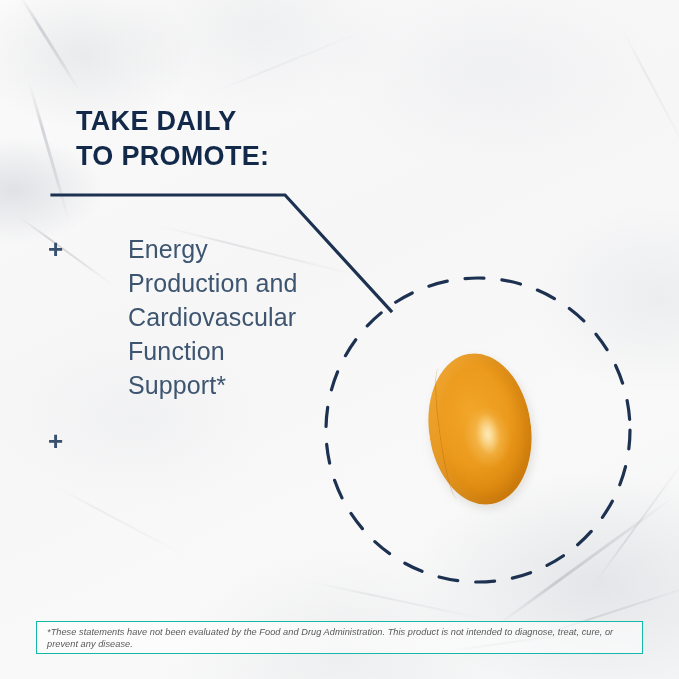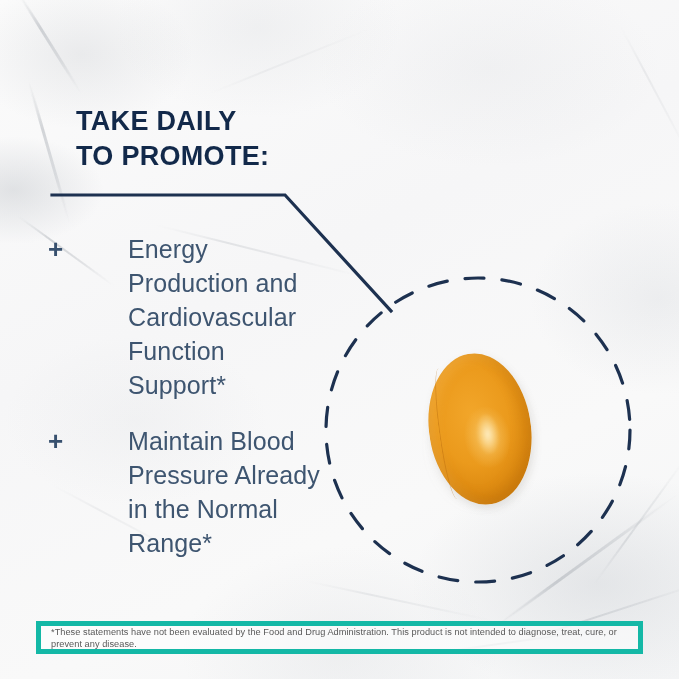--- a/index.html
+++ b/index.html
@@ -129,25 +129,26 @@
     border-radius:50%;
     background:radial-gradient(ellipse at 50% 55%, rgba(140,130,120,0.16), rgba(140,130,120,0) 70%);
     filter:blur(5px);
   }
 
   
   .disclaimer{
     position:absolute;
     left:36px;top:621px;
     width:607px;height:33px;
-    border:5px solid #14b8a6;
+    border:1px solid #14b8a6;
     background:rgba(255,255,255,0.55);
     display:flex;align-items:center;
     box-sizing:border-box;
     padding:0 10px;
+    font-style:italic;
   }
   .disclaimer span{
     color:#585858;
     font-size:9.2px;
     line-height:12px;
     letter-spacing:0.05px;
   }
 </style>
 </head>
 <body>
@@ -181,24 +182,20 @@
     <div class="bullet">
       <div class="plus">+</div>
       <div class="btext">Energy
 Production and
 Cardiovascular
 Function
 Support*</div>
     </div>
     <div class="bullet">
       <div class="plus">+</div>
-      <div class="btext">Maintain Blood
-Pressure Already
-in the Normal
-Range*</div>
     </div>
   </div>
 
   <svg class="circle" viewBox="0 0 679 679">
     <circle cx="478" cy="430" r="152" fill="none" stroke="#1d3150" stroke-width="3.2" stroke-linecap="round" stroke-dasharray="19 18"></circle>
   </svg>
 
   <div class="pill-shadow"></div>
   <div class="pill">
     <div class="pill-body"></div>

